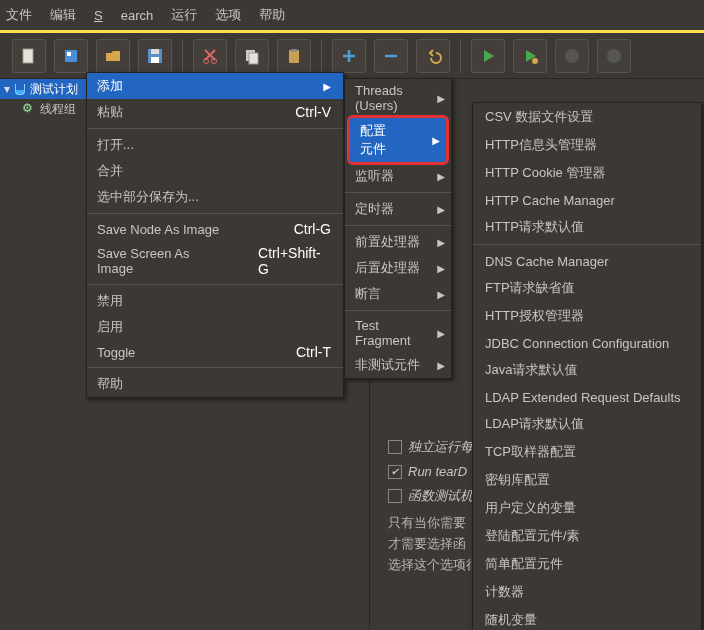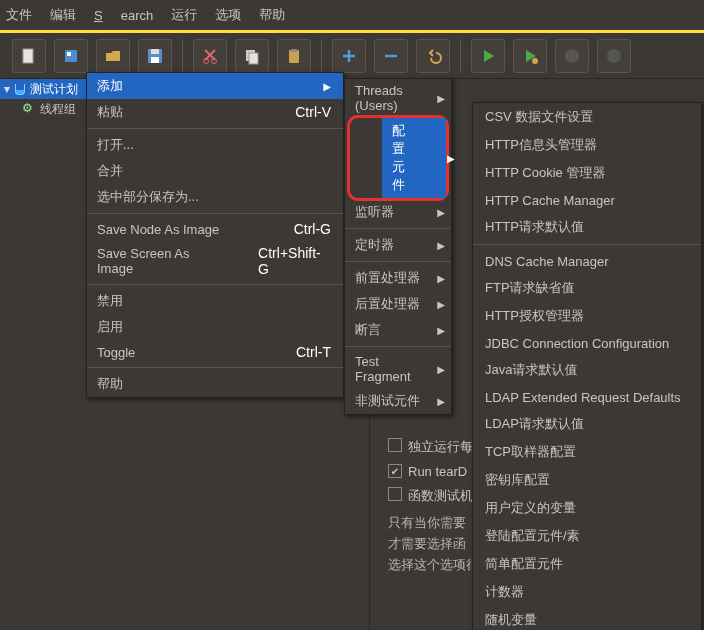--- a/index.html
+++ b/index.html
@@ -22,25 +22,25 @@
 .right-panel { flex:1; background:#3c3834; padding-left:8px; padding-top:6px; }
 .ctx { position:absolute; background:#3c3834; border:1px solid #222; box-shadow:2px 2px 4px rgba(0,0,0,0.5); z-index:10; }
 .ctx-item { padding:4px 12px 4px 10px; display:flex; justify-content:space-between; align-items:center; min-height:24px; cursor:default; }
 .ctx-item.hl { background:#2366c2; color:#fff;gap:32px; }
 .ctx-item .shortcut { color:#ffffff; font-size:14px; margin-left:30px; }
 .ctx-item .arrow { margin-left:10px; font-size:10px; }
 .ctx-sep { height:1px; background:#5a544e; margin:3px 0; }
 .ctx1 { left:86px; top:72px; width:258px; }
 .ctx2 { left:344px; top:78px; width:108px; }
 .ctx2 .ctx-item { padding-right:6px; }
-.ctx2 .highlight-box { border:3px solid #e63030; border-radius:11px; margin:-2px 2px;padding-left:32px; }
+.ctx2 .highlight-box { border:3px solid #e63030; border-radius:6px; margin:-2px 2px; }
 .ctx3 { left:472px; top:102px; width:230px; }
 .ctx3 .ctx-item { padding:5px 12px; min-height:26px; }
 .options { position:absolute; left:388px; top:438px; font-size:13px; color:#c9c5c1; }
-.options .row { display:flex; align-items:flex-start; margin-bottom:8px; }
+.options .row { display:flex; align-items:center; margin-bottom:8px;font-style:italic; }
 .chk { width:14px; height:14px; border:1px solid #888; margin-right:6px; display:inline-flex; align-items:center; justify-content:center; font-size:10px; background:#3c3834; }
 .desc { color:#b9b5b1; margin-top:4px; line-height:1.6; }
 svg { display:block; }
 </style>
 </head>
 <body>
 
 <div class="menubar">
   <span>文件</span>
   <span>编辑</span>

